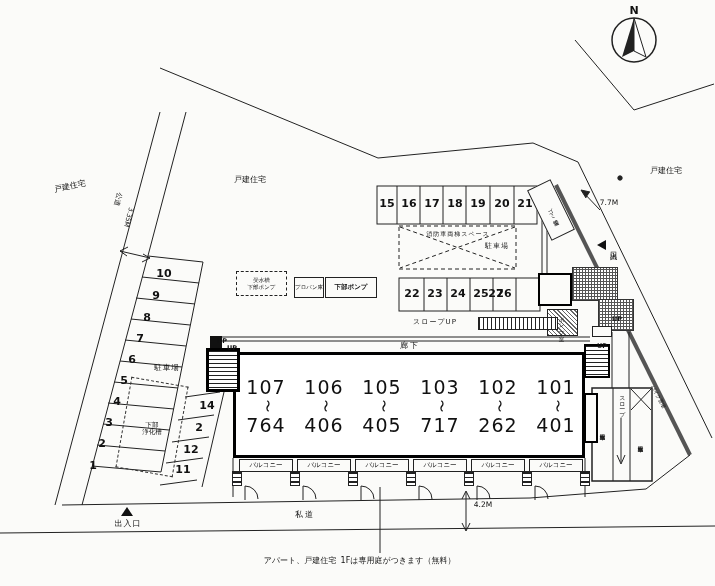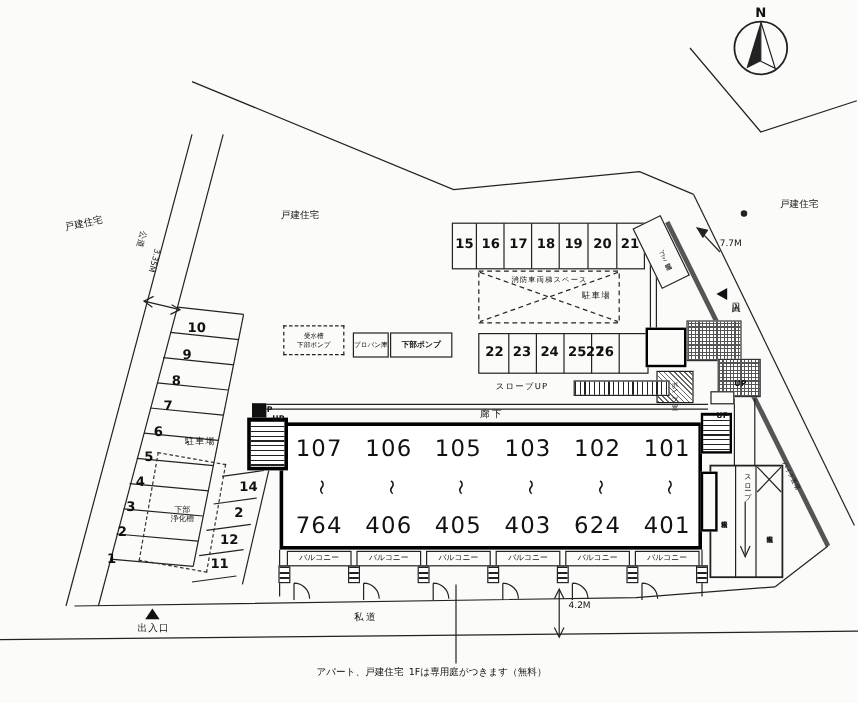--- a/index.html
+++ b/index.html
@@ -7,21 +7,21 @@
         font-family:"DejaVu Sans",sans-serif;color:#111;}
   .plan svg{position:absolute;left:0;top:0;}
   .t{position:absolute;transform:translate(-50%,-50%);white-space:nowrap;color:#111;line-height:1.1;text-align:center;}
   .v{writing-mode:vertical-rl;}
   .box{position:absolute;box-sizing:border-box;border:1px solid #222;display:flex;align-items:center;justify-content:center;text-align:center;background:#fbfbf9;}
   .treads{background-color:#fff;background-image:repeating-linear-gradient(180deg,#222 0 1px,transparent 1px 4px);}
   .grid{background-color:#fff;background-image:repeating-linear-gradient(0deg,#555 0 1px,transparent 1px 3px),repeating-linear-gradient(90deg,#555 0 1px,transparent 1px 3px);}
   .hatch{background-color:#fff;background-image:repeating-linear-gradient(45deg,#666 0 1px,transparent 1px 3px);}
   .stripesv{background-color:#fff;background-image:repeating-linear-gradient(90deg,#222 0 1px,transparent 1px 4px);}
   .pn{font-size:11px;font-weight:600;}
-  .unit{position:absolute;top:356px;height:100px;width:58px;display:flex;flex-direction:column;align-items:center;justify-content:center;gap:16px;}
+  .unit{position:absolute;top:356px;height:100px;width:58px;display:flex;flex-direction:column;align-items:center;justify-content:center;gap:3px;}
   .unit .num{font-size:19px;font-weight:500;letter-spacing:1px;}
   .unit .tl{font-size:13px;transform:rotate(90deg);line-height:10px;}
   .balc{position:absolute;top:459px;height:13px;width:54px;box-sizing:border-box;border:1px solid #222;
         display:flex;align-items:center;justify-content:center;font-size:6.5px;background:#fbfbf9;}
   .step{position:absolute;top:471px;width:10px;height:15px;box-sizing:border-box;border:1px solid #222;
         background-color:#fff;background-image:repeating-linear-gradient(180deg,#222 0 1.5px,transparent 1.5px 4.5px);}
 </style>
 </head>
 <body>
 
@@ -154,26 +154,26 @@
     <span class="num">406</span>
   </div>
   <div class="unit" style="left:353px;">
     <span class="num">105</span>
     <span class="tl">〜</span>
     <span class="num">405</span>
   </div>
   <div class="unit" style="left:411px;">
     <span class="num">103</span>
     <span class="tl">〜</span>
-    <span class="num">403</span>
+    <span class="num">717</span>
   </div>
   <div class="unit" style="left:469px;">
     <span class="num">102</span>
     <span class="tl">〜</span>
-    <span class="num">624</span>
+    <span class="num">262</span>
   </div>
   <div class="unit" style="left:527px;">
     <span class="num">101</span>
     <span class="tl">〜</span>
     <span class="num">401</span>
   </div>
 
   <div class="balc" style="left:239px;">バルコニー</div>
   <div class="balc" style="left:297px;">バルコニー</div>
   <div class="balc" style="left:355px;">バルコニー</div>

